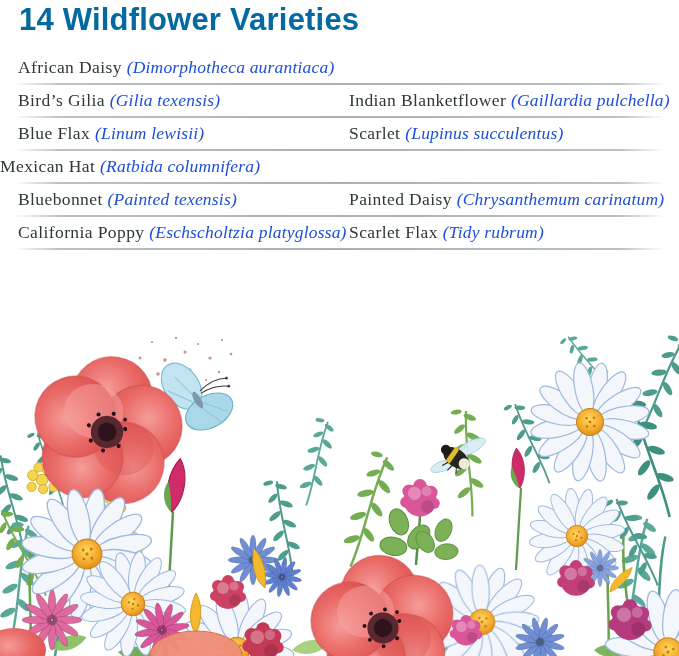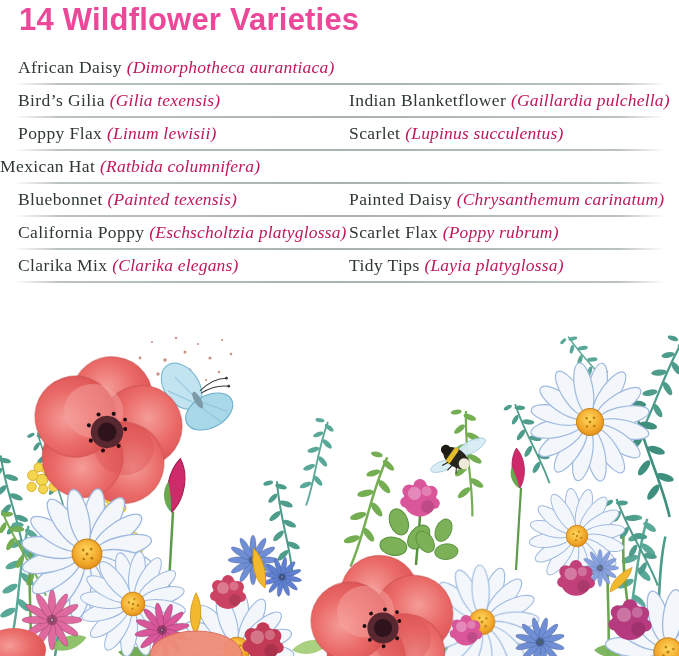--- a/index.html
+++ b/index.html
@@ -4,75 +4,71 @@
 <style>
   html,body{margin:0;padding:0;}
   body{
     width:679px;height:656px;position:relative;overflow:hidden;
     background:#ffffff;font-family:"Liberation Serif",serif;
   }
   .page-title{
     margin:2px 0 0 19px;
     font-family:"Liberation Sans",sans-serif;
     font-size:31px;line-height:36px;font-weight:700;
-    letter-spacing:0.2px;color:#ec4899;
+    letter-spacing:0.2px;color:#0369a1;
   }
   .list{margin-top:14px;}
   .row{
     display:grid;grid-template-columns:349px 1fr;
     align-items:end;height:33px;position:relative;
   }
   .row::after{
     content:"";position:absolute;left:14px;right:14px;bottom:0;height:2px;
     background:linear-gradient(to right,
       rgba(165,173,173,0) 0%,rgba(165,173,173,.75) 7%,
       rgba(165,173,173,.95) 50%,
       rgba(165,173,173,.75) 93%,rgba(165,173,173,0) 100%);
     border-radius:2px;pointer-events:none;
   }
   .cell{
     white-space:nowrap;padding-bottom:7px;
     font-size:17.5px;letter-spacing:0.4px;color:#2f3737;
   }
   .cell.left{padding-left:18px;}
   .cell.right{padding-left:0;}
-  .latin{font-style:italic;color:#be185d;letter-spacing:0.2px;}
+  .latin{font-style:italic;color:#1d4ed8;letter-spacing:0.2px;}
   .art{position:absolute;left:0;bottom:0;width:679px;height:326px;}
 </style>
 </head>
 <body>
 
 <h1 class="page-title">14 Wildflower Varieties</h1>
 
 <div class="list">
   <div class="row">
     <div class="cell left"><span>African Daisy</span> <span class="latin">(Dimorphotheca aurantiaca)</span></div>
   </div>
   <div class="row">
     <div class="cell left"><span>Bird’s Gilia</span> <span class="latin">(Gilia texensis)</span></div>
     <div class="cell right"><span>Indian Blanketflower</span> <span class="latin">(Gaillardia pulchella)</span></div>
   </div>
   <div class="row">
-    <div class="cell left"><span>Poppy Flax</span> <span class="latin">(Linum lewisii)</span></div>
+    <div class="cell left"><span>Blue Flax</span> <span class="latin">(Linum lewisii)</span></div>
     <div class="cell right"><span>Scarlet</span> <span class="latin">(Lupinus succulentus)</span></div>
   </div>
   <div class="row">
     <div class="cell right"><span>Mexican Hat</span> <span class="latin">(Ratbida columnifera)</span></div>
   </div>
   <div class="row">
     <div class="cell left"><span>Bluebonnet</span> <span class="latin">(Painted texensis)</span></div>
     <div class="cell right"><span>Painted Daisy</span> <span class="latin">(Chrysanthemum carinatum)</span></div>
   </div>
   <div class="row">
     <div class="cell left"><span>California Poppy</span> <span class="latin">(Eschscholtzia platyglossa)</span></div>
-    <div class="cell right"><span>Scarlet Flax</span> <span class="latin">(Poppy rubrum)</span></div>
-  </div>
-  <div class="row">
-    <div class="cell left"><span>Clarika Mix</span> <span class="latin">(Clarika elegans)</span></div>
-    <div class="cell right"><span>Tidy Tips</span> <span class="latin">(Layia platyglossa)</span></div>
+    <div class="cell right"><span>Scarlet Flax</span> <span class="latin">(Tidy rubrum)</span></div>
   </div>
 </div>
 
 <svg class="art" viewBox="0 0 679 326" aria-hidden="true">
   <defs>
     <radialGradient id="gPoppy" cx="42%" cy="40%" r="70%">
       <stop offset="0%" stop-color="#f59c98"></stop>
         <stop offset="48%" stop-color="#ea6b68"></stop>
         <stop offset="100%" stop-color="#d84a4c"></stop>
     </radialGradient>

